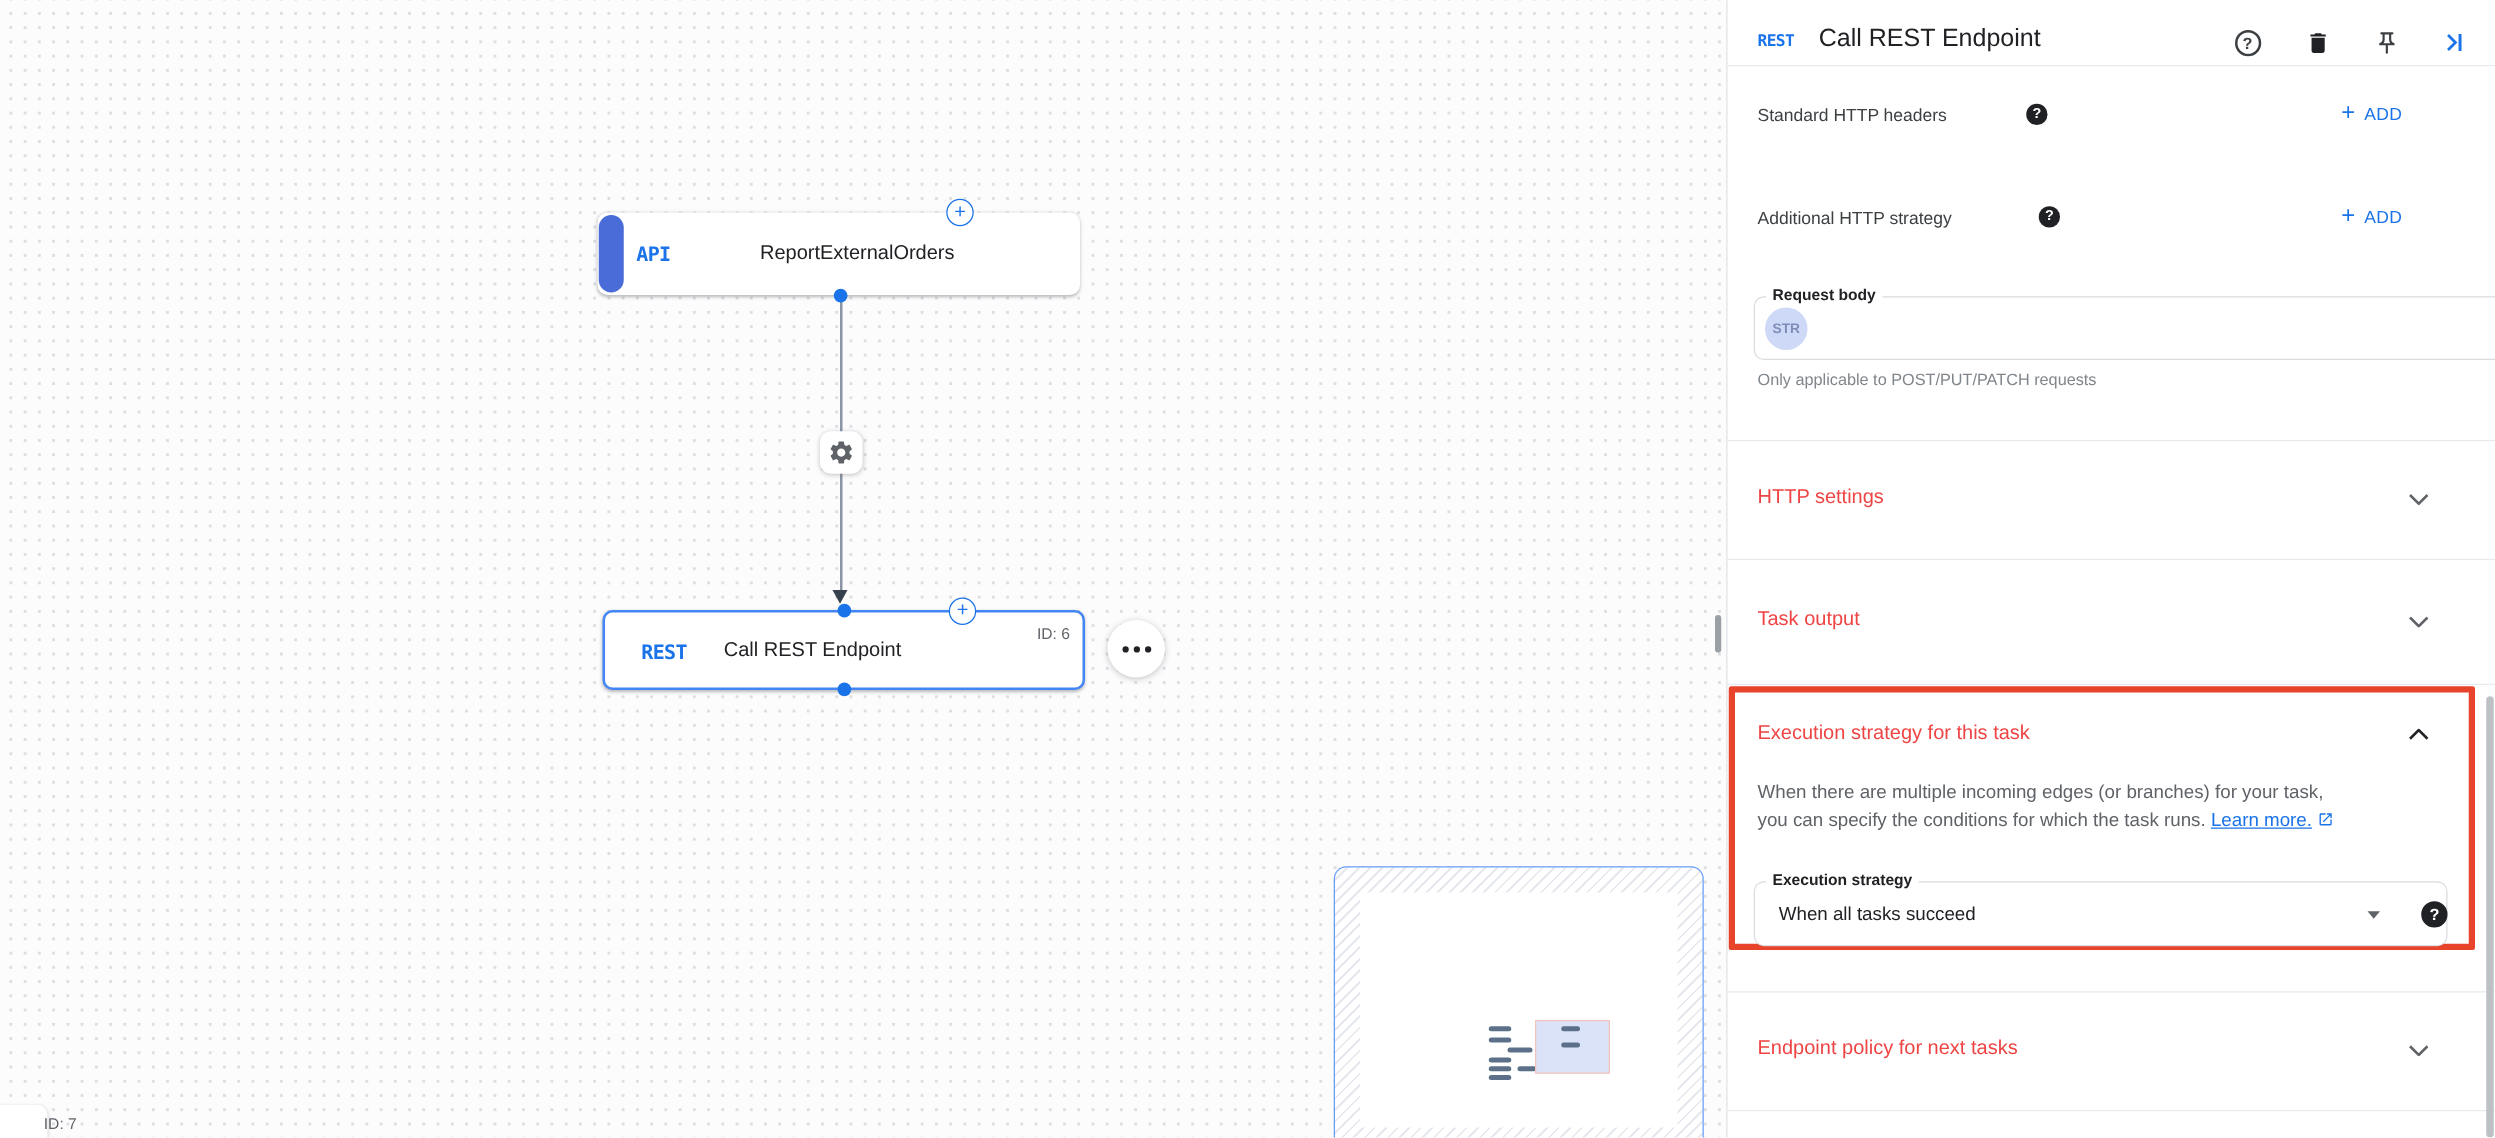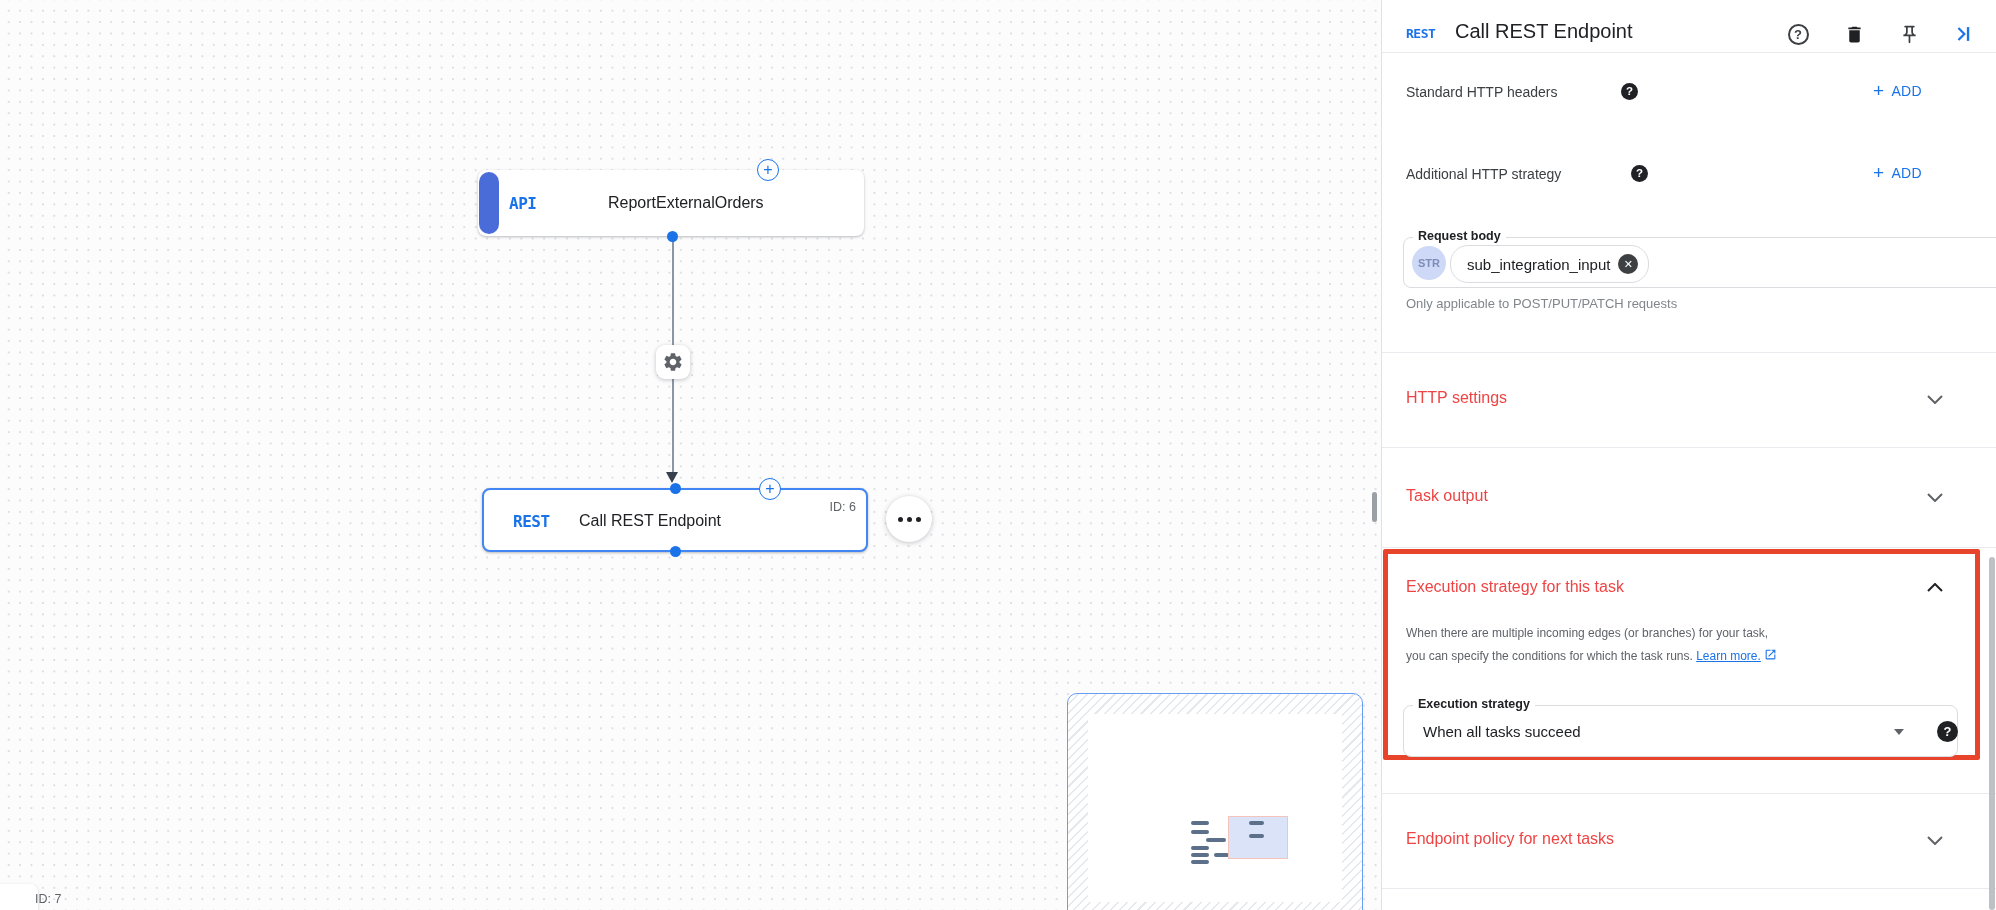--- a/index.html
+++ b/index.html
@@ -124,21 +124,21 @@
     position:absolute;height:36px;border:1px solid #dadce0;border-radius:18px;
     display:flex;align-items:center;padding:0 10px 0 16px;gap:8px;background:#fff;
   }
   .value-chip .txt{font-size:15px;color:#202124;}
   .chip-x{
     width:20px;height:20px;border-radius:50%;background:#3c4043;color:#fff;
     display:flex;align-items:center;justify-content:center;font-size:11px;line-height:1;
   }
   .helper-text{font-size:13px;color:#80868b;}
   .sec-label{font-size:16px;font-weight:500;color:#ef4444;}
-  .desc{font-size:12px;color:#5f6368;line-height:23px;}
+  .desc{font-size:15px;color:#5f6368;line-height:23px;}
   .link{color:#1a73e8;}
   #highlight-box{
     position:absolute;left:1px;top:549px;width:597px;height:211px;
     border:5px solid #e8432b;border-radius:2px;box-sizing:border-box;
   }
   .caret-down{
     width:0;height:0;border-left:5.5px solid transparent;border-right:5.5px solid transparent;
     border-top:6px solid #5f6368;
   }
   #panel-scrollbar{
@@ -244,26 +244,20 @@
     <span class="row-label" style="position:absolute;left:24px;top:166px;">Additional HTTP strategy</span>
     <span class="help-filled" style="position:absolute;left:249px;top:165px;">?</span>
     <div class="add-btn" style="top:164px;left:491px;">
       <span class="plus">+</span>
       <span>ADD</span>
     </div>
 
     <div class="outlined-field" style="left:21px;top:237px;width:632px;height:51px;">
       <span class="float-label">Request body</span>
       <span class="type-chip" style="left:8px;top:8px;">STR</span>
-      <div class="value-chip" style="left:46px;top:7px;">
-        <span class="txt">sub_integration_input</span>
-        <span class="chip-x">
-            <span>✕</span>
-          </span>
-      </div>
     </div>
     <span class="helper-text" style="position:absolute;left:24px;top:296px;">Only applicable to POST/PUT/PATCH requests</span>
 
     <div class="divider" style="top:352px;"></div>
 
     <div>
       <span class="sec-label" style="position:absolute;left:24px;top:389px;">HTTP settings</span>
       <svg class="abs" style="left:545px;top:395px;" width="16" height="9" viewBox="0 0 16 9">
           <path d="M1 1l7 7 7-7" fill="none" stroke="#5f6368" stroke-width="2"></path>
         </svg>

